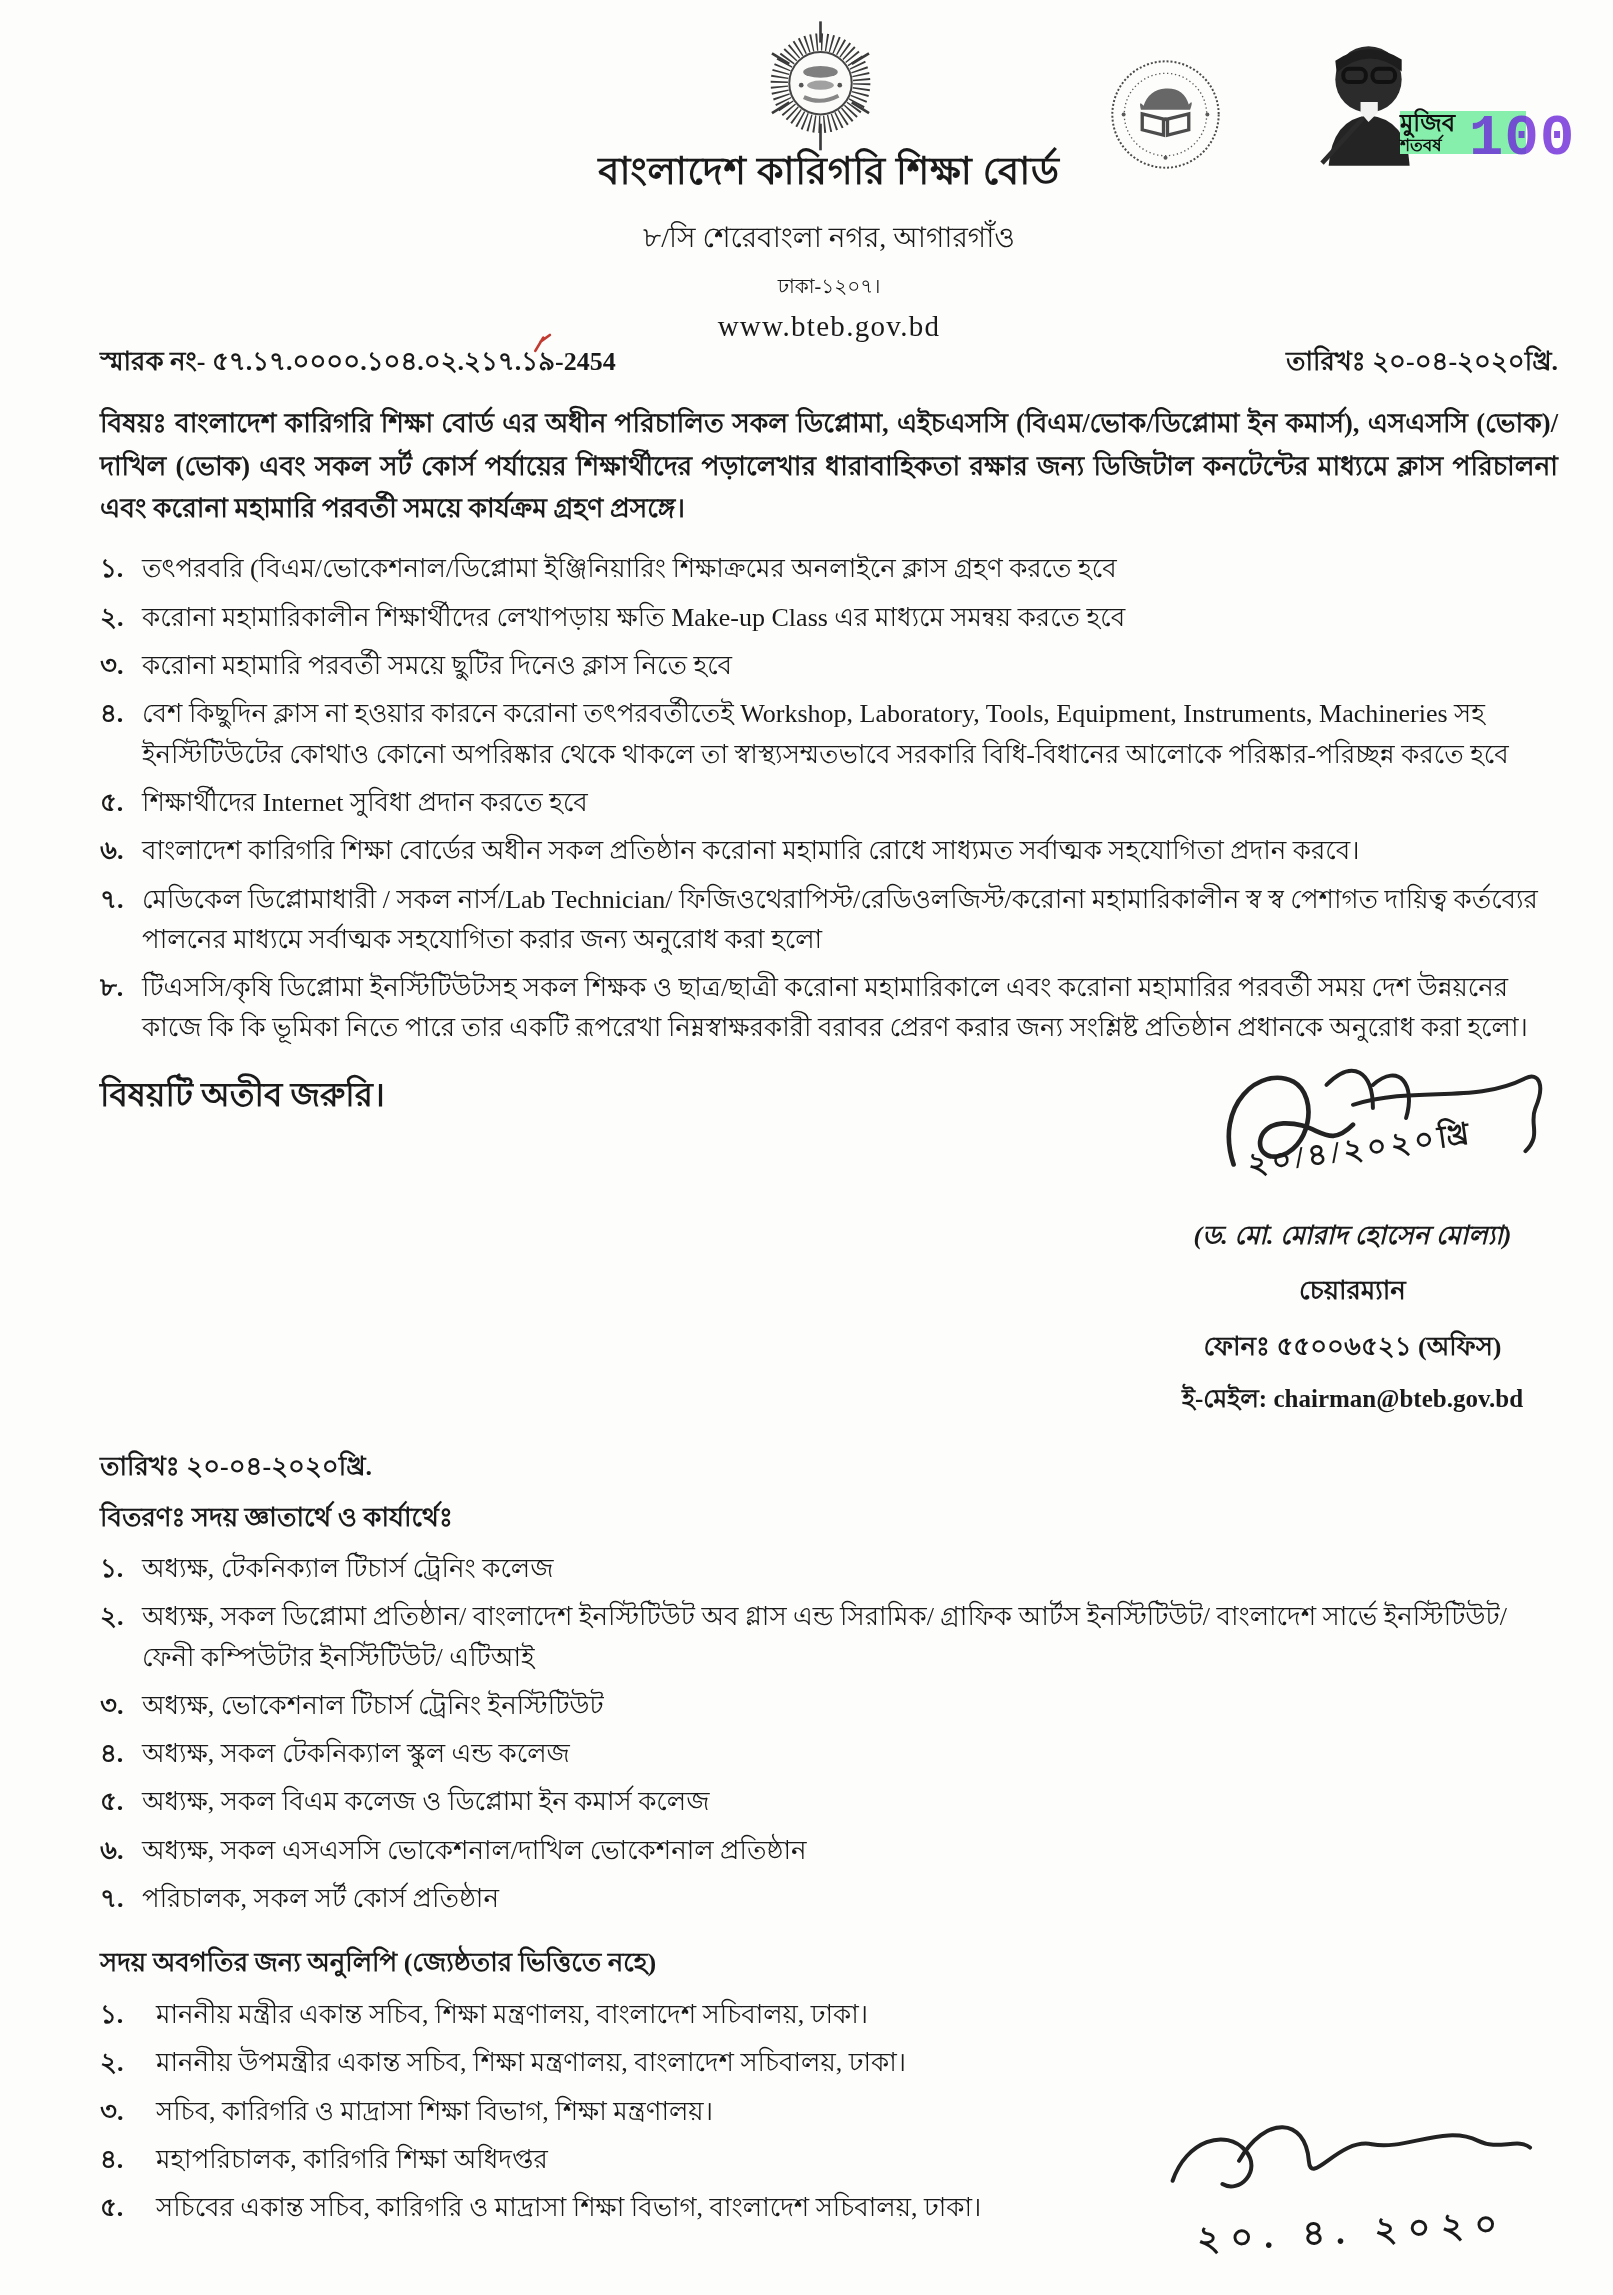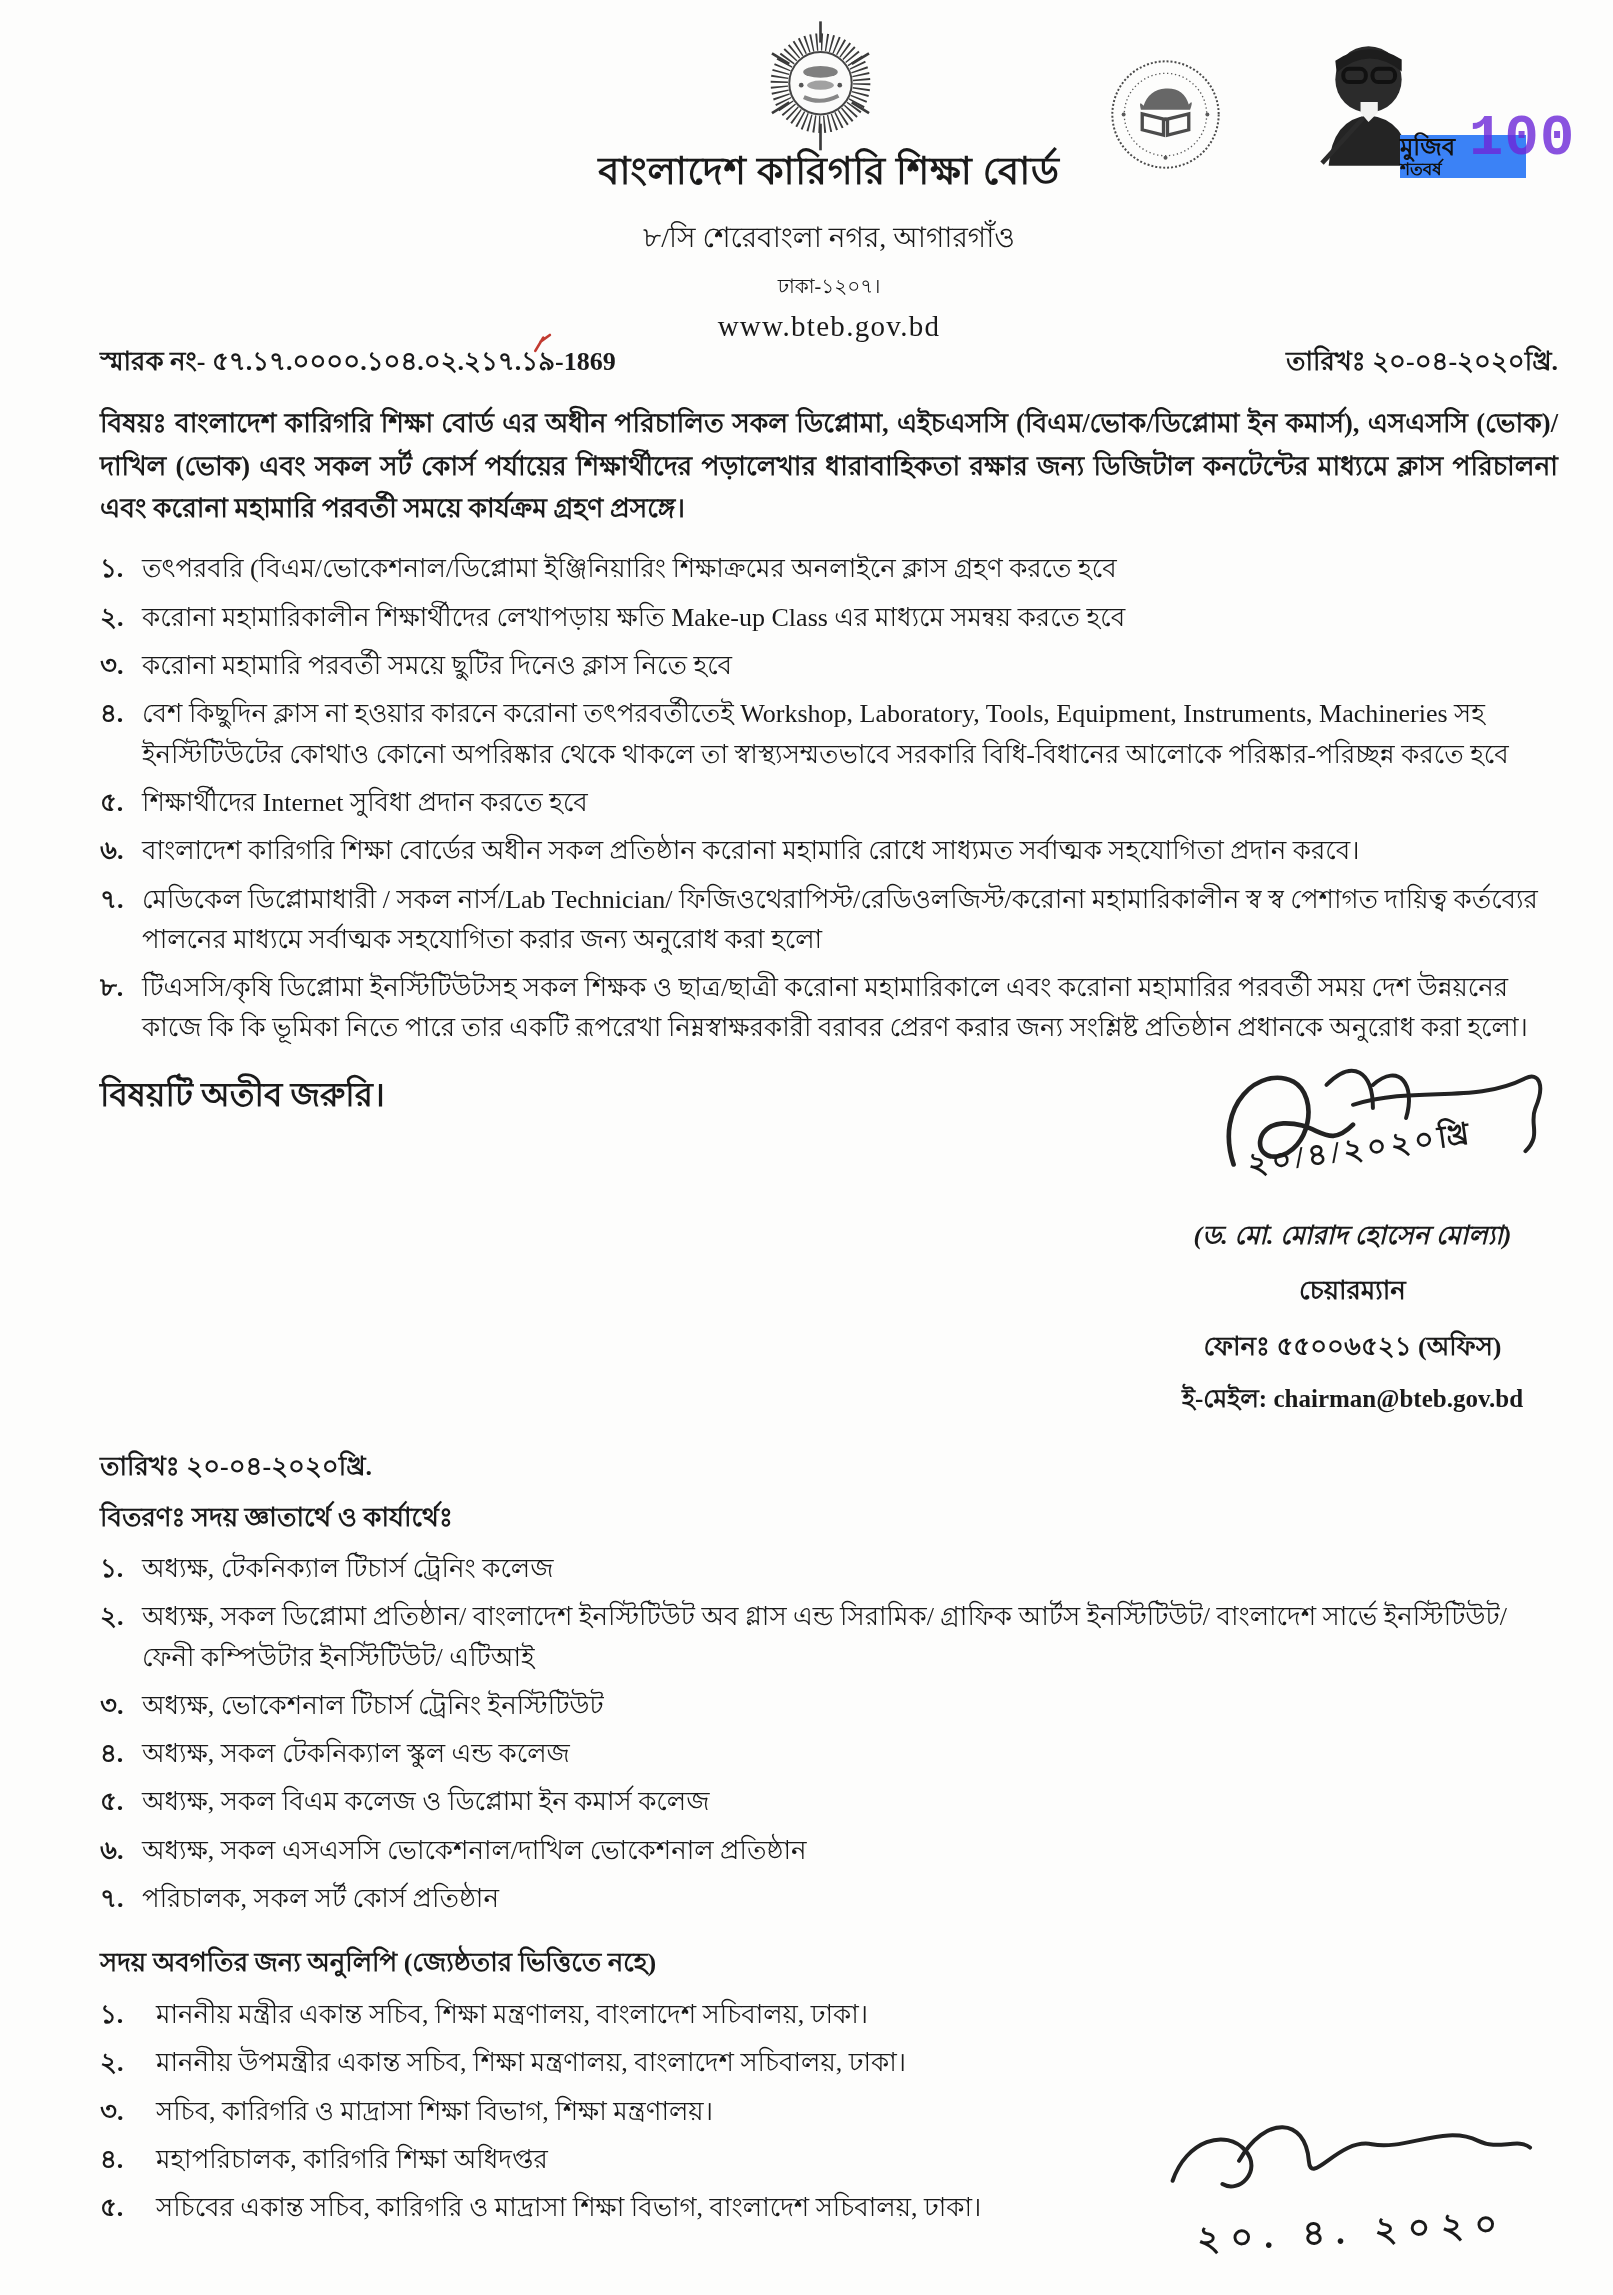--- a/index.html
+++ b/index.html
@@ -13,21 +13,21 @@
   .letterhead{position:relative;height:312px;}
   .lh-center{text-align:center;}
   .org-name{font-size:38px;font-weight:700;padding-top:121px;letter-spacing:0.7px;}
   .addr{font-size:28px;margin-top:10.6px;}
   .city{font-size:20px;margin-top:8px;}
   .site{font-size:29px;margin-top:6.6px;letter-spacing:1.3px;}
   .emblem{position:absolute;left:664px;top:0px;}
   .seal{position:absolute;left:1009px;top:38px;}
   .mujib{position:absolute;left:1202px;top:13.3px;width:226px;height:159px;}
   .mujib svg{position:absolute;left:0;top:0;}
-  .mujib-tag{position:absolute;left:98px;top:78px;width:126px;background:#3b82f6;line-height:1.0;margin-top:24px;}
+  .mujib-tag{position:absolute;left:98px;top:78px;width:126px;background:#86efac;line-height:1.0;}
   .mujib-w1{font-size:24px;font-weight:700;color:#111;}
   .mujib-w2{font-size:17px;font-weight:700;color:#111;display:block;margin-top:1.3px;}
   .mujib-100{position:absolute;left:167px;top:74px;font-size:57px;font-weight:700;color:#6d28d9;letter-spacing:1.3px;font-family:Liberation Mono, monospace;opacity:.8;}
   
   .memo-row{display:flex;justify-content:space-between;align-items:baseline;font-size:26px;font-weight:700;margin-top:9.3px;position:relative;}
   .memo-row .mnum{position:relative;}
   .red-tick{position:absolute;left:430px;top:-10.6px;}
   
   .subject{font-size:26.5px;font-weight:700;line-height:1.6;text-align:justify;margin-top:17px;}
   .para{font-size:26px;line-height:1.62;text-align:justify;margin-top:25px;}
@@ -108,21 +108,21 @@
       <div class="mujib-tag">
         <span class="mujib-w1">মুজিব</span>
         <span class="mujib-w2">শতবর্ষ</span>
       </div>
       <div class="mujib-100">100</div>
     </div>
   </div>
 
   <div class="memo-row">
     <span class="mnum">
-      <span>স্মারক নং- ৫৭.১৭.০০০০.১০৪.০২.২১৭.১৯-1869</span>
+      <span>স্মারক নং- ৫৭.১৭.০০০০.১০৪.০২.২১৭.১৯-2454</span>
       <span class="red-tick">
         <svg width="26.5" height="26.5" viewBox="0 0 40 40">
             <path d="M8,30 L20,10 M16,16 L30,6" stroke="#c23a30" stroke-width="4" fill="none" stroke-linecap="round"></path>
           </svg>
       </span>
     </span>
     <span>তারিখঃ ২০-০৪-২০২০খ্রি.</span>
   </div>
 
   <div class="subject">বিষয়ঃ বাংলাদেশ কারিগরি শিক্ষা বোর্ড এর অধীন পরিচালিত সকল ডিপ্লোমা, এইচএসসি (বিএম/ভোক/ডিপ্লোমা ইন কমার্স), এসএসসি (ভোক)/দাখিল (ভোক) এবং সকল সর্ট কোর্স পর্যায়ের শিক্ষার্থীদের পড়ালেখার ধারাবাহিকতা রক্ষার জন্য ডিজিটাল কনটেন্টের মাধ্যমে ক্লাস পরিচালনা এবং করোনা মহামারি পরবর্তী সময়ে কার্যক্রম গ্রহণ প্রসঙ্গে।</div>

